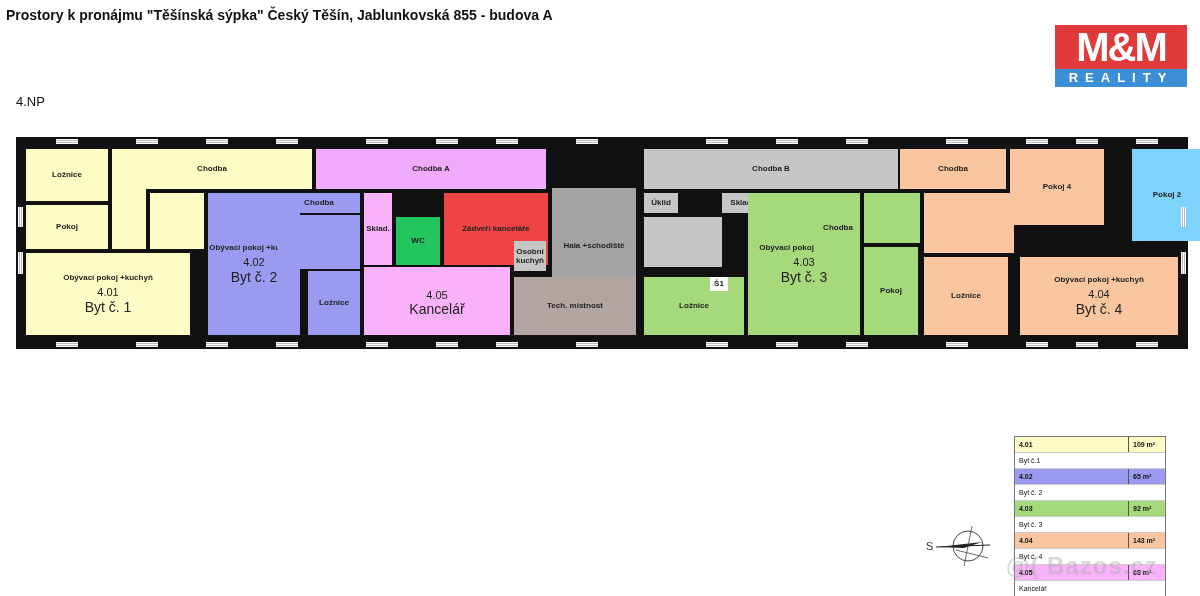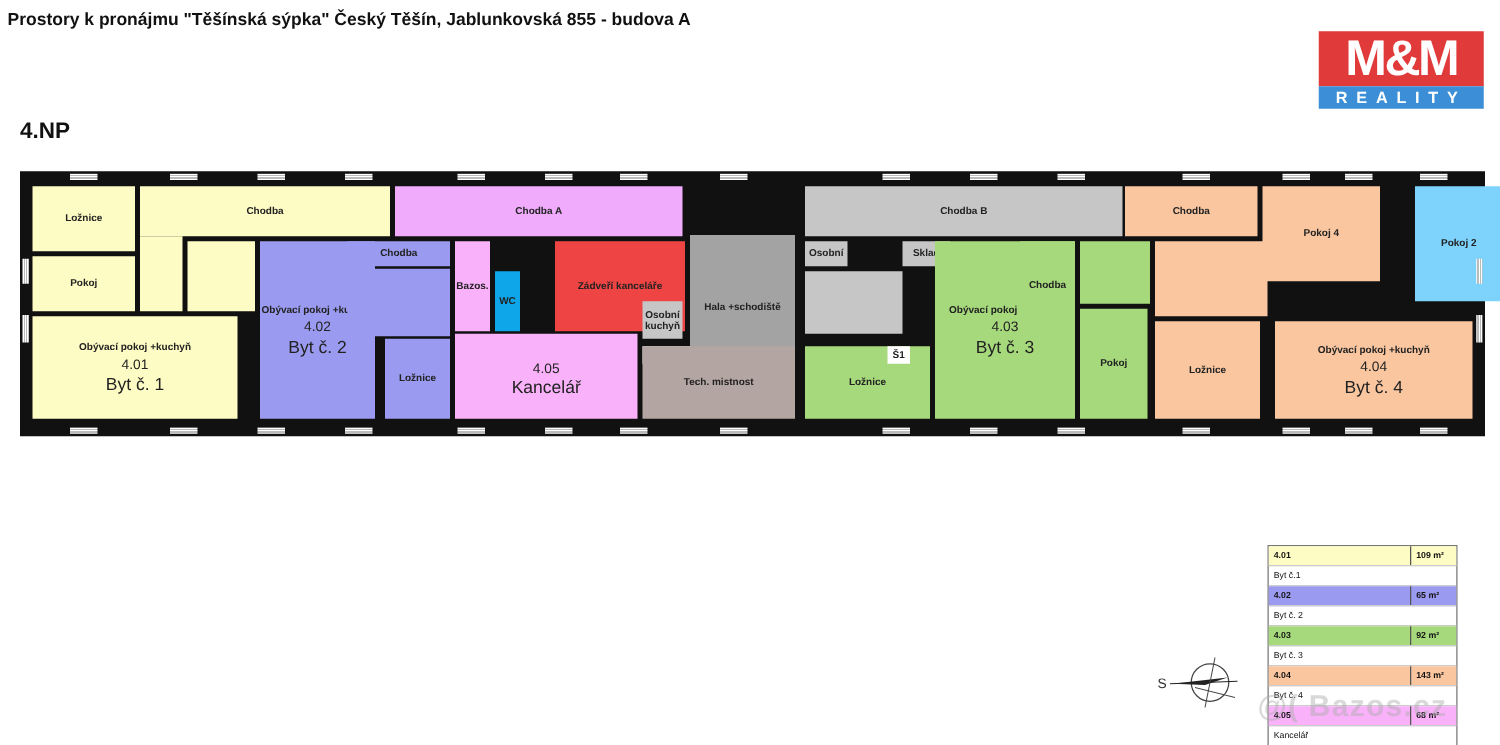--- a/index.html
+++ b/index.html
@@ -1,18 +1,18 @@
 <!DOCTYPE html>
 <html><head>
 <meta charset="utf-8">
 <style>
   html,body{margin:0;padding:0;background:#fff;}
   body{width:1200px;height:596px;position:relative;overflow:hidden;font-family:"Liberation Sans",sans-serif;color:#111;}
   .title{position:absolute;left:6px;top:7px;font-size:14px;font-weight:bold;letter-spacing:0;}
-  .floor{position:absolute;left:16px;top:94px;font-size:18px;font-weight:bold;}
+  .floor{position:absolute;left:16px;top:94px;font-size:13px;font-weight:normal;}
   .logo{position:absolute;left:1055px;top:25px;width:132px;height:62px;}
   .logo .mm{position:absolute;left:0;top:0;width:132px;height:44px;background:#e03a3a;color:#fff;font-weight:bold;font-size:40px;line-height:44px;text-align:center;letter-spacing:-2px;}
   .logo .re{position:absolute;left:0;top:44px;width:132px;height:18px;background:#3c8fd6;color:#fff;font-weight:bold;font-size:13px;line-height:18px;text-align:center;letter-spacing:7px;}
   .plan{position:absolute;left:16px;top:137px;width:1172px;height:212px;background:#111;text-decoration:underline;}
   .room{position:absolute;box-sizing:border-box;display:flex;flex-direction:column;align-items:center;justify-content:center;text-align:center;font-size:8px;font-weight:bold;color:#222;line-height:1.15;}
   .room .num{font-size:11px;font-weight:normal;}
   .room .big{font-size:14px;font-weight:normal;}
   .win{position:absolute;height:5px;background:repeating-linear-gradient(to bottom,#fff 0 1px,#bbb 1px 2px);}
   .winv{position:absolute;width:5px;background:repeating-linear-gradient(to right,#fff 0 1px,#bbb 1px 2px);}
   .legend{position:absolute;left:1014px;top:436px;width:150px;border:1px solid #777;background:#fff;}
@@ -60,23 +60,23 @@
       <div>Chodba</div>
     </div>
     <div class="room" style="left: 262px; top: 78px; width: 82px; height: 54px; background: rgb(154, 154, 240);"></div>
     <div class="room" style="left: 292px; top: 134px; width: 52px; height: 64px; background: rgb(154, 154, 240);">
       <div>Ložnice</div>
     </div>
     <div class="room" style="left: 300px; top: 12px; width: 230px; height: 40px; background: #f0abfc;">
       <div>Chodba A</div>
     </div>
     <div class="room" style="left: 348px; top: 56px; width: 28px; height: 72px; background: rgb(249, 178, 249);">
-      <div>Bazos.</div>
-    </div>
-    <div class="room" style="left: 380px; top: 80px; width: 20px; height: 48px; background: #0ea5e9; text-align: right;">
+      <div>Sklad.</div>
+    </div>
+    <div class="room" style="left: 380px; top: 80px; width: 44px; height: 48px; background: #22c55e; text-align: right;">
       <div>WC</div>
     </div>
     <div class="room" style="left: 428px; top: 56px; width: 104px; height: 72px; background: #ef4444;">
       <div>Zádveří kanceláře</div>
     </div>
     <div class="room" style="left: 348px; top: 130px; width: 146px; height: 68px; background: rgb(249, 178, 249);">
       <div class="num" style="margin-top: 4px;">4.05</div>
       <div class="big">Kancelář</div>
     </div>
     <div class="room" style="left: 498px; top: 104px; width: 32px; height: 30px; background: rgb(198, 198, 198);">
@@ -88,21 +88,21 @@
     <div class="room" style="left: 536px; top: 12px; width: 84px; height: 116px; background: #a3a3a3; margin-top: 39px;">
       <div>Hala +schodiště</div>
     </div>
     <div class="room" style="left: 498px; top: 140px; width: 122px; height: 58px; background: rgb(179, 165, 161);">
       <div>Tech. mistnost</div>
     </div>
     <div class="room" style="left: 628px; top: 12px; width: 254px; height: 40px; background: rgb(198, 198, 198);">
       <div>Chodba B</div>
     </div>
     <div class="room" style="left: 628px; top: 56px; width: 34px; height: 20px; background: rgb(198, 198, 198);">
-      <div>Osobní</div>
+      <div>Úklid</div>
     </div>
     <div class="room" style="left: 666px; top: 56px; width: 38px; height: 20px; background: rgb(198, 198, 198); margin-left: 40px;">
       <div>Sklad</div>
     </div>
     <div class="room" style="left: 628px; top: 80px; width: 78px; height: 50px; background: rgb(198, 198, 198);"></div>
     <div class="room" style="left: 628px; top: 140px; width: 100px; height: 58px; background: rgb(166, 217, 124);">
       <div>Ložnice</div>
     </div>
     <div class="room" style="left: 694px; top: 140px; width: 18px; height: 14px; background: rgb(255, 255, 255);">
       <div>Š1</div>

